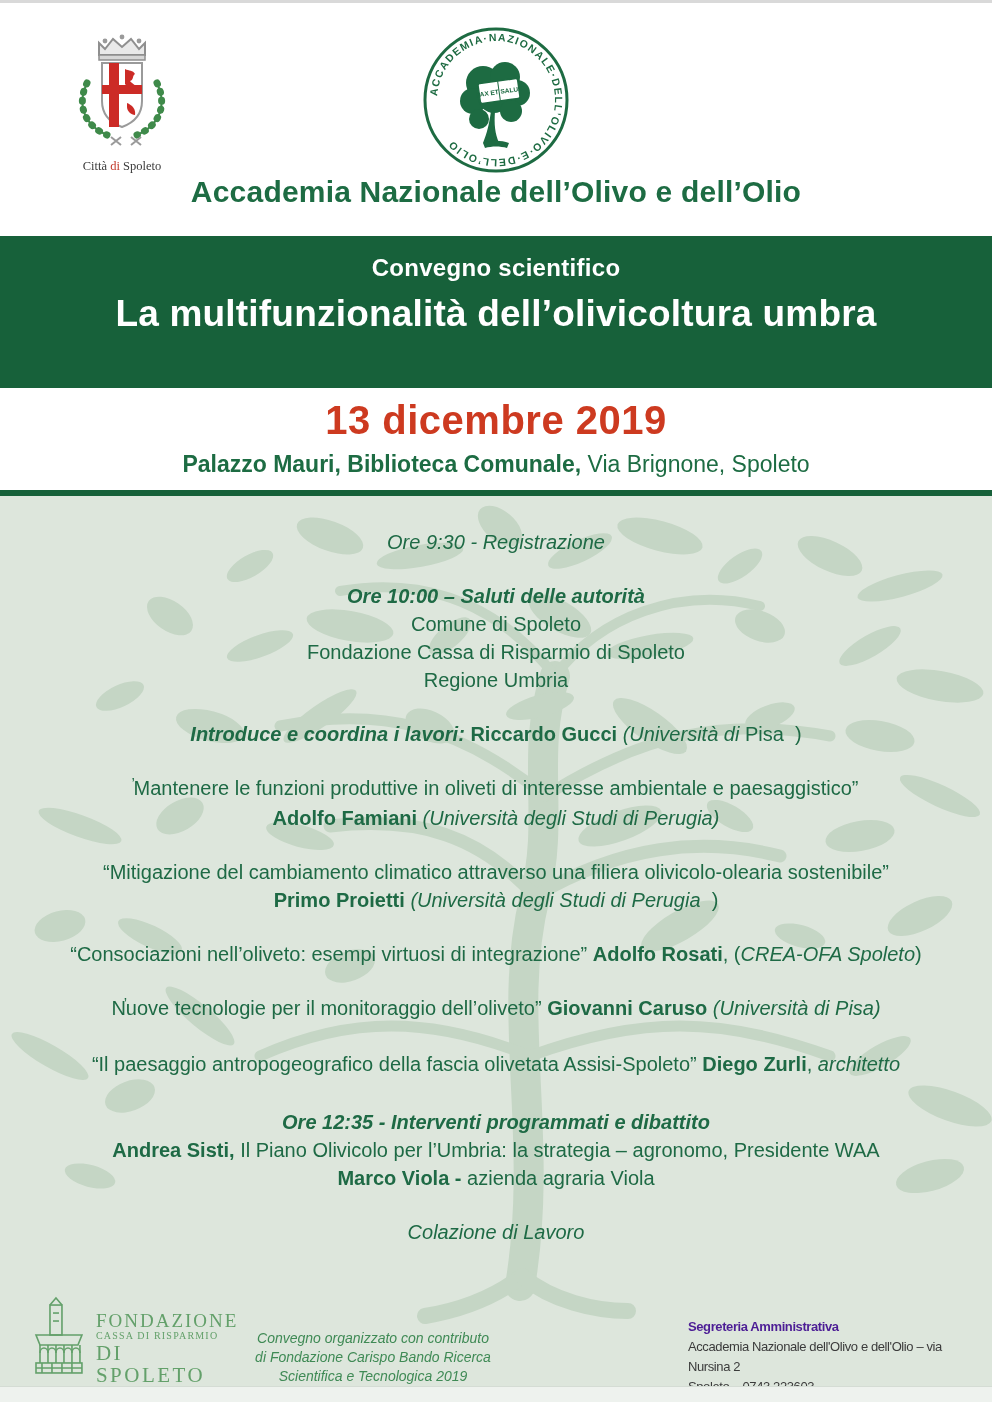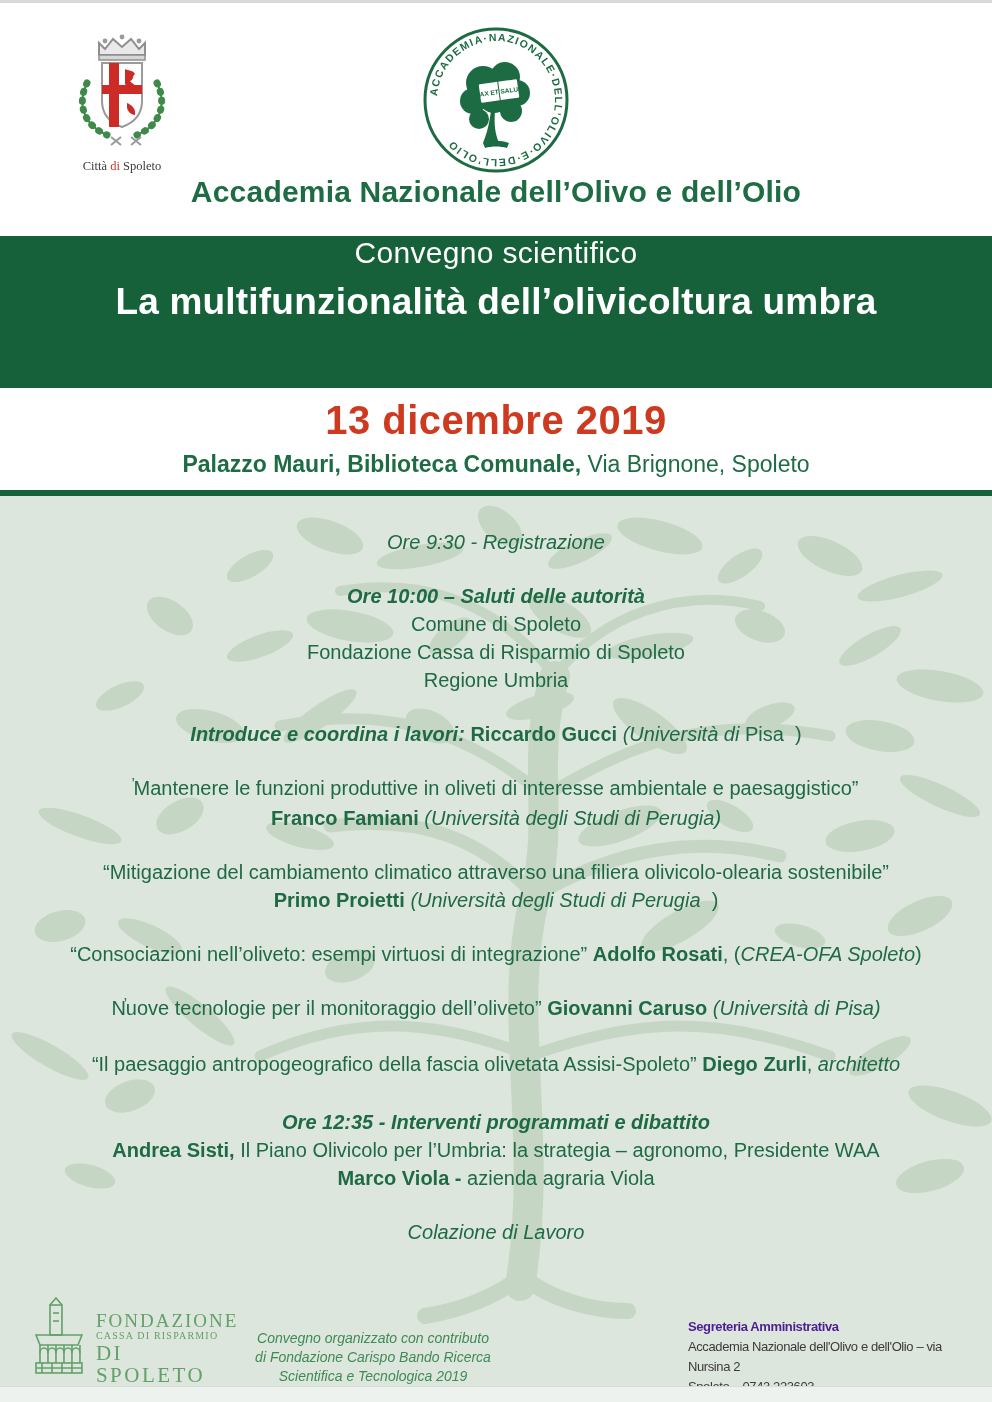--- a/index.html
+++ b/index.html
@@ -18,21 +18,21 @@
   .seal{position:absolute;left:50%;top:22px;transform:translateX(-50%);}
   .h1{
     position:absolute;top:172px;left:0;width:100%;text-align:center;
     font-size:30px;font-weight:700;color:#1d6c43;letter-spacing:0.2px;
   }
   
   .banner{
     position:absolute;top:233px;left:0;width:100%;height:152px;
     background:#17613a;color:#ffffff;text-align:center;
   }
-  .banner .subtitle{font-size:30px;font-weight:400;letter-spacing:0.3px;}
+  .banner .subtitle{margin-top:18px;font-size:24px;font-weight:700;letter-spacing:0.3px;}
   .banner .title{margin-top:11px;font-size:37px;font-weight:700;letter-spacing:0.2px;}
   
   .dateband{position:absolute;top:385px;left:0;width:100%;height:102px;background:#fff;text-align:center;}
   .dateband .date{margin-top:10px;font-size:40px;font-weight:700;color:#cd3a20;letter-spacing:0.5px;}
   .dateband .venue{margin-top:8px;font-size:23px;color:#1d6c43;}
   .dateband .venue .b{font-weight:700;}
   .rule{position:absolute;top:487px;left:0;width:100%;height:6px;background:#17613a;}
   
   .program{
     position:absolute;top:493px;left:0;width:100%;height:909px;
@@ -211,21 +211,21 @@
           <div><span class="seg-bi">Ore 10:00 – Saluti delle autorità</span></div>
           <div><span class="seg-r">Comune di Spoleto</span></div>
           <div><span class="seg-r">Fondazione Cassa di Risparmio di Spoleto</span></div>
           <div><span class="seg-r">Regione Umbria</span></div>
         </div>
         <div class="section">
           <div><span class="seg-bi">Introduce e coordina i lavori: </span><span class="seg-b">Riccardo Gucci </span><span class="seg-i">(Università di</span><span class="seg-r"> Pisa&nbsp;&nbsp;)</span></div>
         </div>
         <div class="section">
           <div><span class="seg-ap">’</span><span class="seg-r">Mantenere le funzioni produttive in oliveti di interesse ambientale e paesaggistico”</span></div>
-          <div><span class="seg-b">Franco Famiani </span><span class="seg-i">(Università degli Studi di Perugia)</span></div>
+          <div><span class="seg-b">Adolfo Famiani </span><span class="seg-i">(Università degli Studi di Perugia)</span></div>
         </div>
         <div class="section">
           <div><span class="seg-r">“Mitigazione del cambiamento climatico attraverso una filiera olivicolo-olearia sostenibile”</span></div>
           <div><span class="seg-b">Primo Proietti </span><span class="seg-i">(Università degli Studi di Perugia</span><span class="seg-r">&nbsp;&nbsp;)</span></div>
         </div>
         <div class="section">
           <div><span class="seg-r">“Consociazioni nell’oliveto: esempi virtuosi di integrazione” </span><span class="seg-b">Adolfo Rosati</span><span class="seg-r">, (</span><span class="seg-i">CREA-OFA Spoleto</span><span class="seg-r">)</span></div>
         </div>
         <div class="section">
           <div><span class="seg-r">N</span><span class="seg-ap">’</span><span class="seg-r">uove tecnologie per il monitoraggio dell’oliveto” </span><span class="seg-b">Giovanni Caruso </span><span class="seg-i">(Università di Pisa)</span></div>

